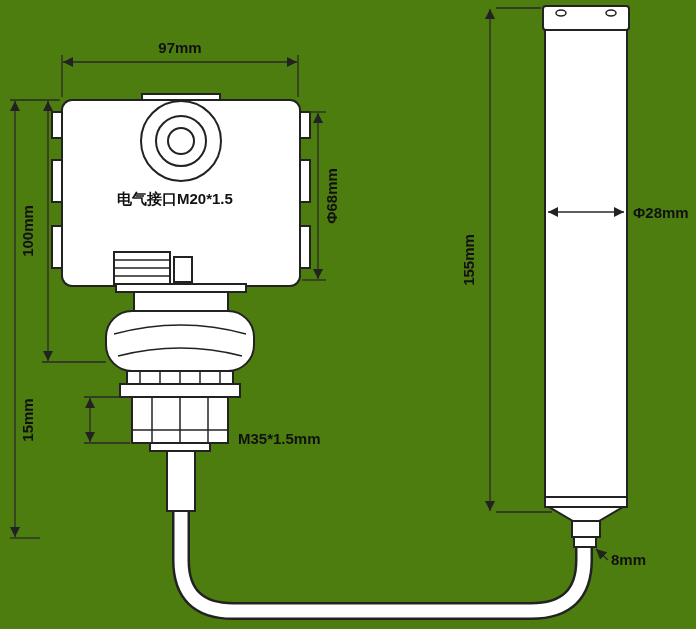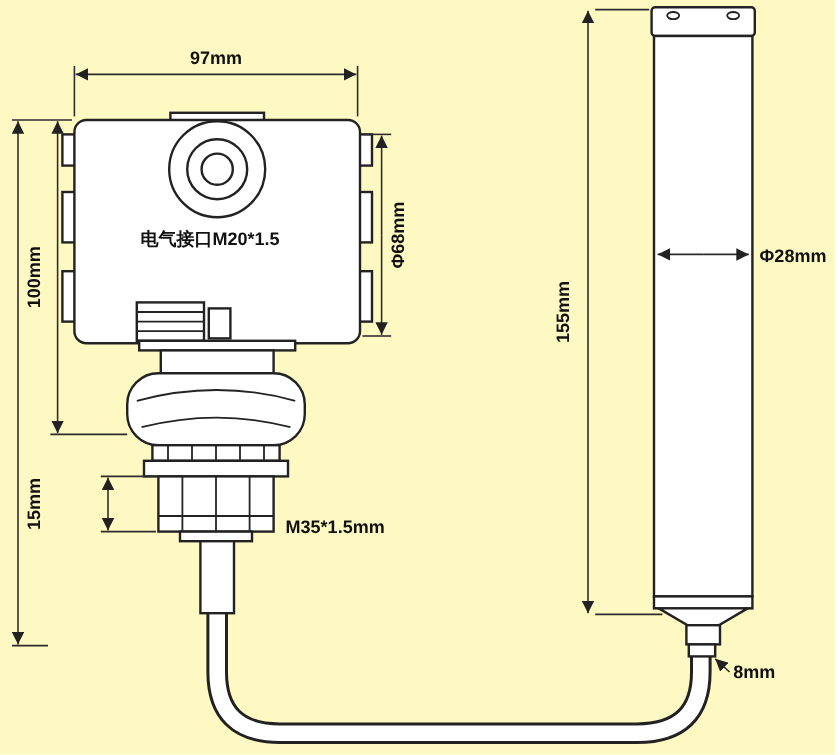--- a/index.html
+++ b/index.html
@@ -1,16 +1,16 @@
 <!DOCTYPE html>
 <html><head>
 <meta charset="utf-8">
 <style>
   html,body{margin:0;padding:0;background:#ffffff;}
-  .stage{position:relative;width:696px;height:629px;background:#fef9c3;overflow:hidden;
+  .stage{position:relative;width:696px;height:629px;background:#4d7c0f;overflow:hidden;
          font-family:"Liberation Sans",sans-serif;}
   svg{display:block}
   .shape{fill:#ffffff;stroke:#222222;stroke-width:2;}
   .thin{fill:none;stroke:#222222;stroke-width:1.5;}
   .dim{fill:none;stroke:#2a2a2a;stroke-width:1.3;}
   .cable-out{fill:none;stroke:#222222;stroke-width:18;}
   .cable-in{fill:none;stroke:#ffffff;stroke-width:13;}
   .dimtxt{font-family:"Liberation Sans",sans-serif;font-size:15px;font-weight:700;fill:#111111;}
 </style>
 </head>

